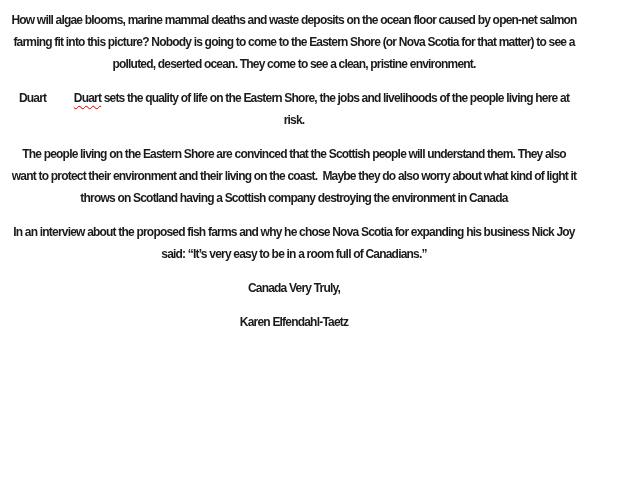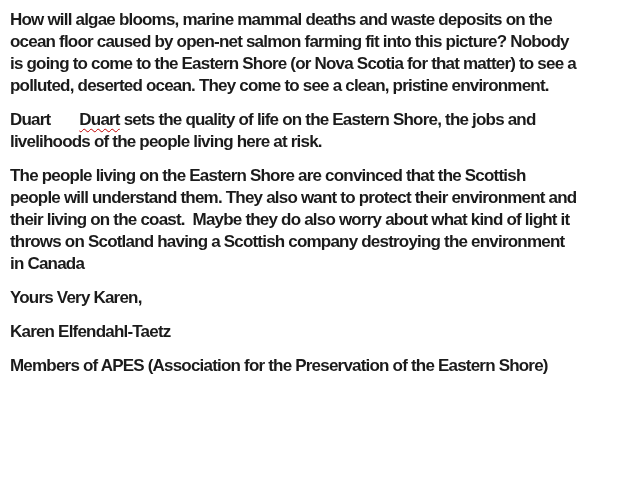--- a/index.html
+++ b/index.html
@@ -12,24 +12,25 @@
     height: 492px;
     overflow: hidden;
     font-family: "Liberation Sans", sans-serif;
   }
   .doc {
     box-sizing: border-box;
     width: 587px;
     height: 492px;
     padding: 9px 9px 0 10px;
     color: #1b1b1b;
-    font-size: 17px;
+    font-size: 12px;
     font-weight: 700;
     line-height: 22px;
     letter-spacing: -0.8px;
+    text-align: center;
   }
   .para {
     margin: 0 0 12px 0;
     white-space: pre-wrap;
   }
   .line-block {
     margin: 7px 0 12px 0;
   }
   .line-block .line {
     white-space: pre-wrap;
@@ -48,23 +49,23 @@
 <body>
 
 <div class="doc">
 
   <p class="para">How will algae blooms, marine mammal deaths and waste deposits on the ocean floor caused by open-net salmon farming fit into this picture? Nobody is going to come to the Eastern Shore (or Nova Scotia for that matter) to see a polluted, deserted ocean. They come to see a clean, pristine environment.</p>
 
   <p class="para"><span>Duart </span><span class="misspelled">Duart</span><span> sets the quality of life on the Eastern Shore, the jobs and livelihoods of the people living here at risk.</span></p>
 
   <p class="para">The people living on the Eastern Shore are convinced that the Scottish people will understand them. They also want to protect their environment and their living on the coast.  Maybe they do also worry about what kind of light it throws on Scotland having a Scottish company destroying the environment in Canada</p>
 
+  <p class="para">In an interview about the proposed fish farms and why he chose Nova Scotia for expanding his business Nick Joy said: “It’s very easy to be in a room full of Canadians.”</p>
 
 
-  <p class="para">Yours Very Karen,</p>
+  <p class="para">Canada Very Truly,</p>
 
   <div class="line-block">
     <div class="line">Karen Elfendahl-Taetz</div>
   </div>
 
-  <p class="para">Members of APES (Association for the Preservation of the Eastern Shore)</p>
 
 </div>
 
 </body></html>

